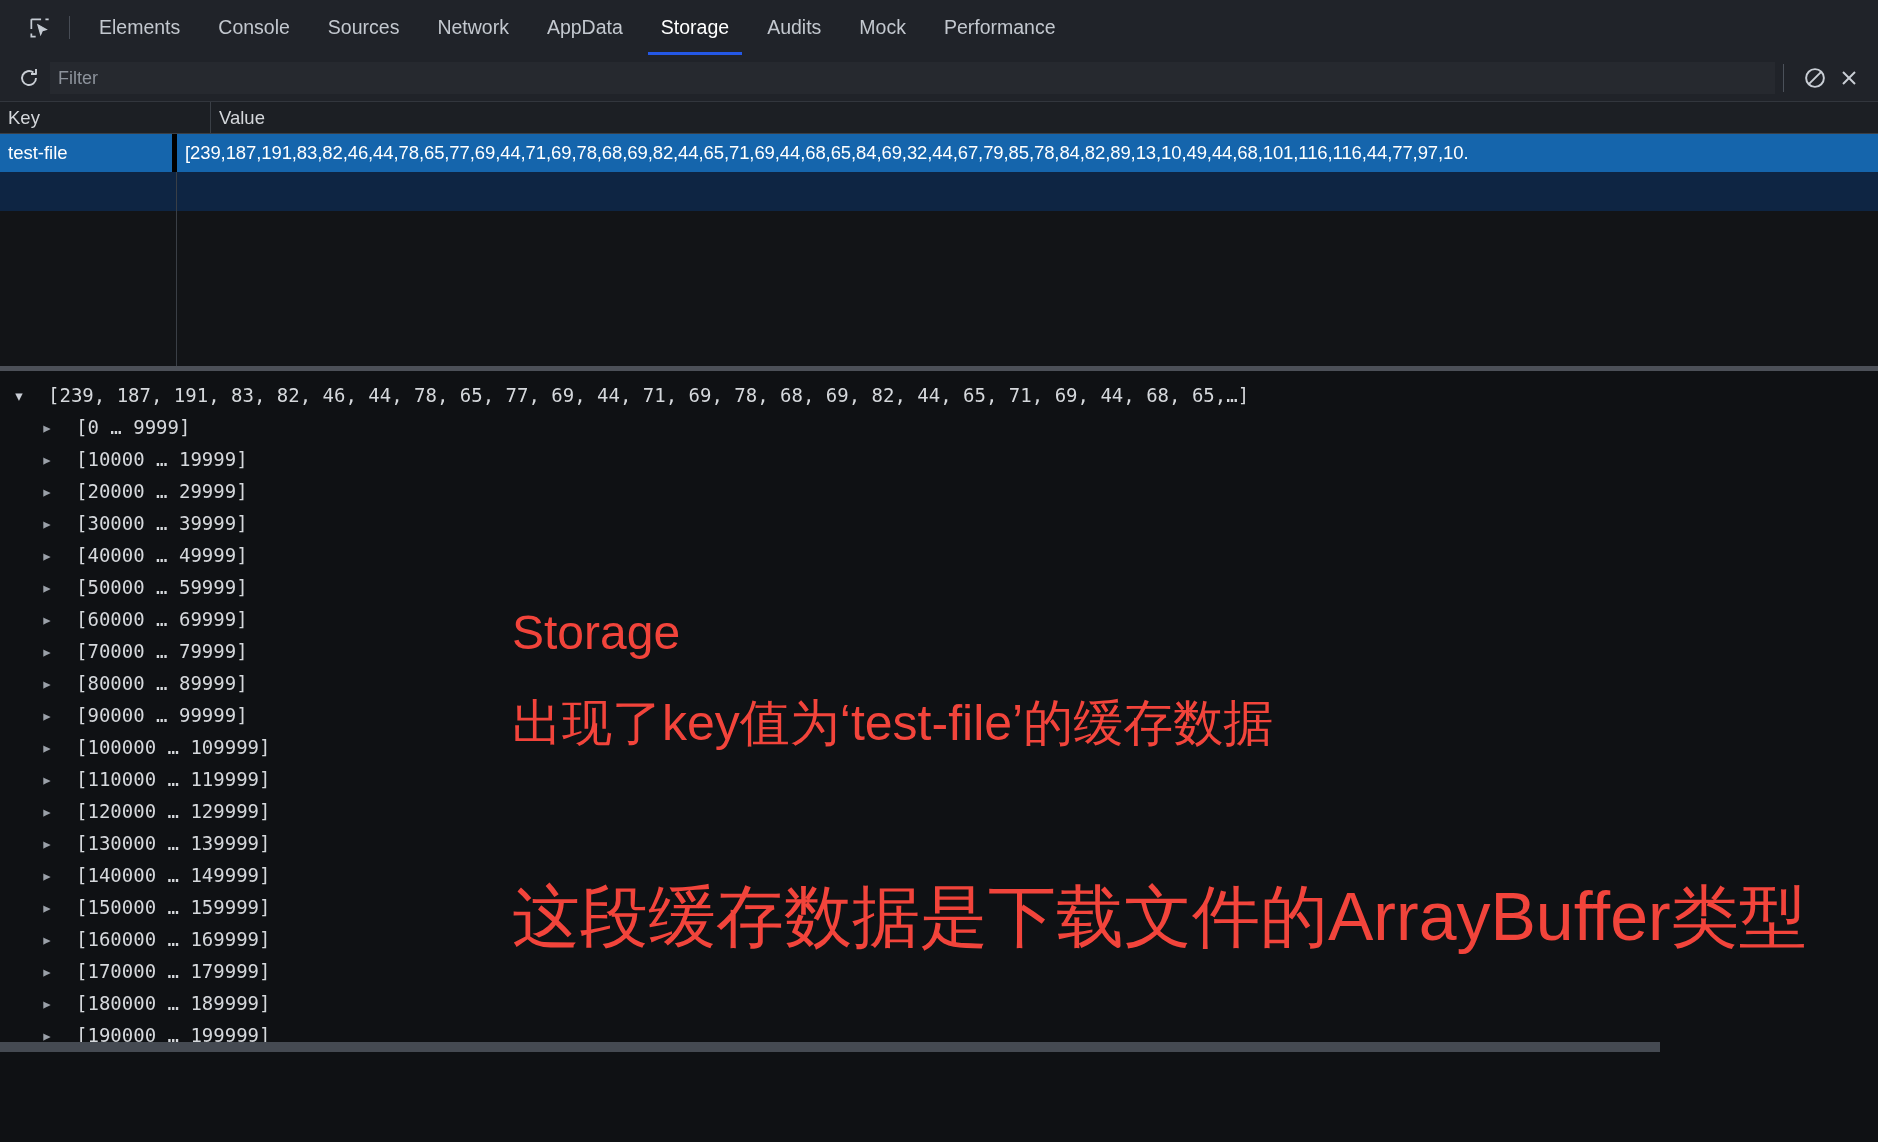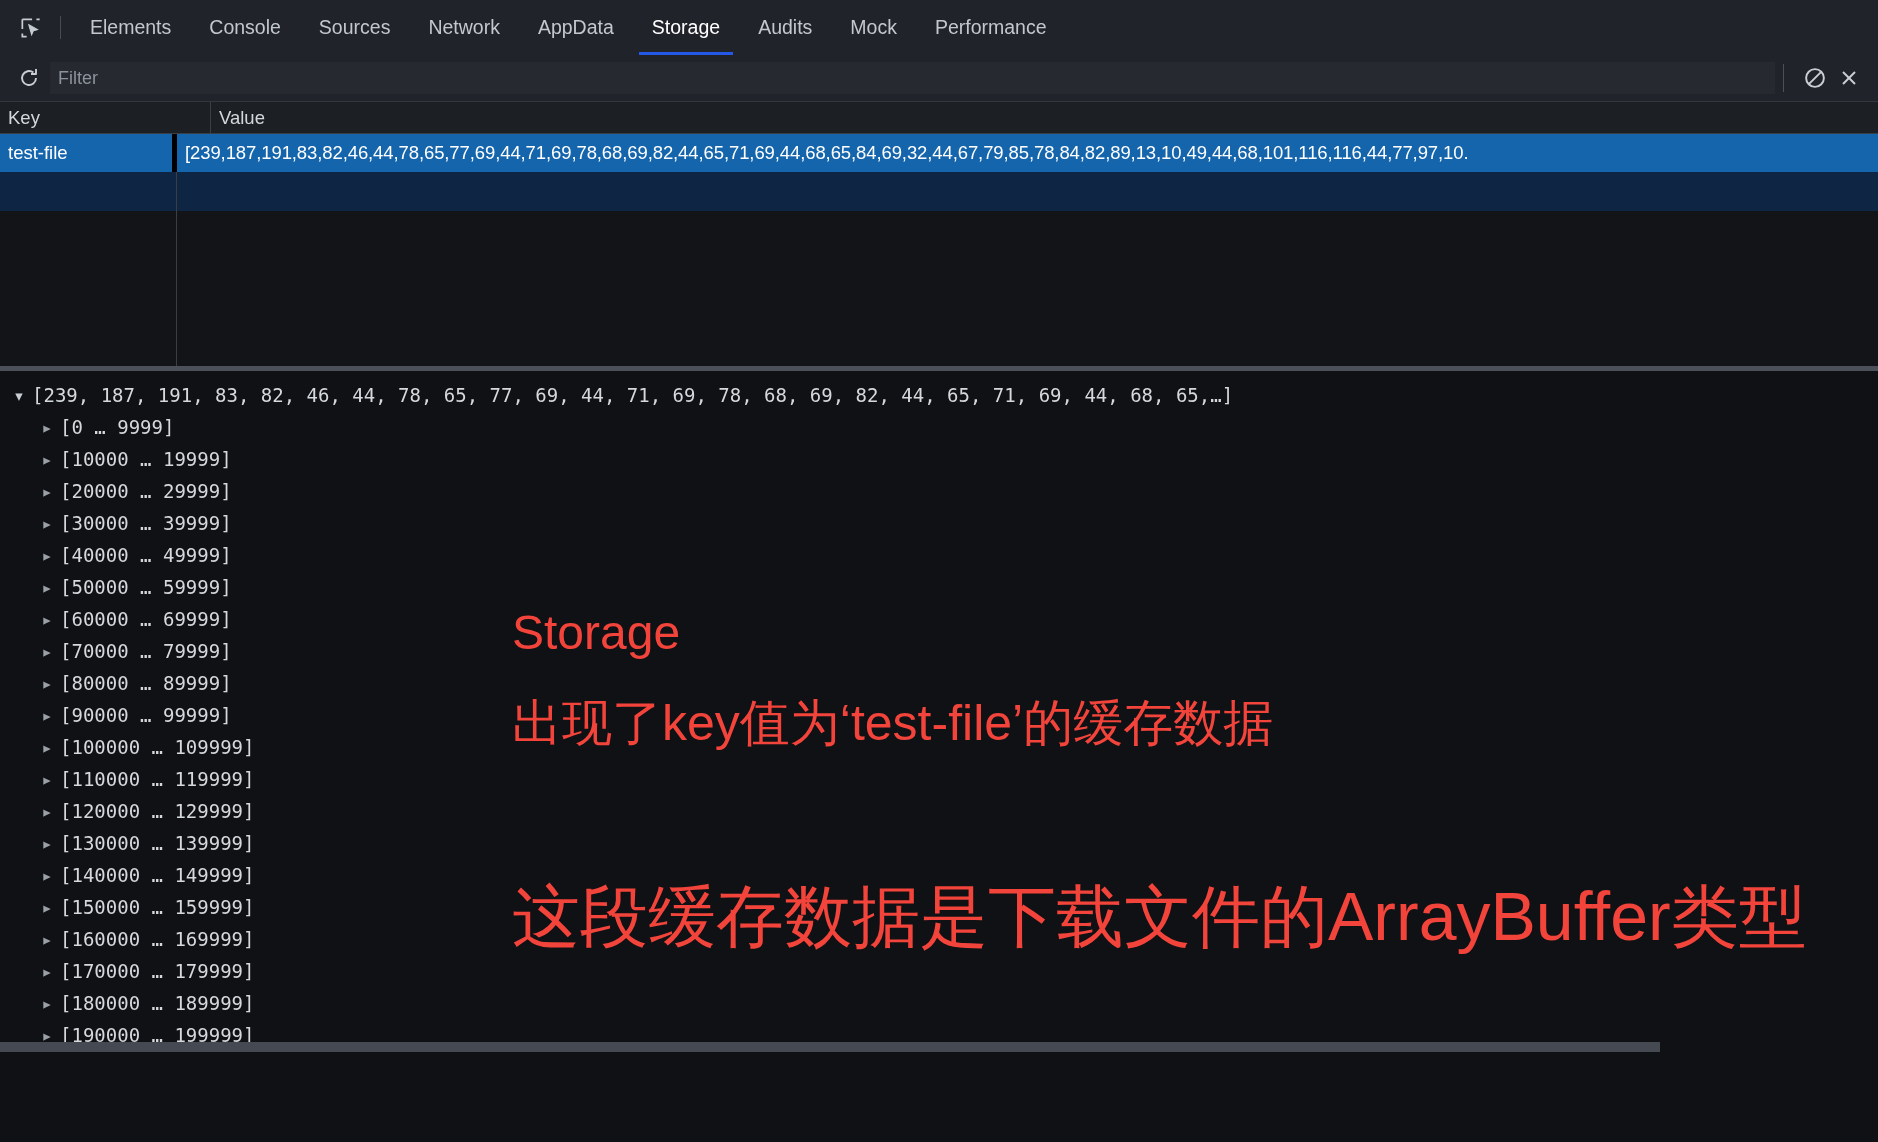--- a/index.html
+++ b/index.html
@@ -38,21 +38,21 @@
     color: #b6bcc4;
   }
   .win-btn svg { display: block; }
 
   
   .tabbar {
     height: 55px;
     background: #202329;
     display: flex;
     align-items: stretch;
-    padding-left: 10px;
+    padding-left: 19px;
   }
   .inspect-btn {
     width: 42px;
     display: flex; align-items: center; justify-content: center;
     color: #c6ccd4;
   }
   .tab-sep {
     width: 1px;
     background: #474c55;
     margin: 16px 10px 16px 8px;
@@ -195,21 +195,21 @@
   .tree-row.child { padding-left: 38px; }
   .arrow {
     width: 18px;
     flex: none;
     display: flex;
     align-items: center;
     justify-content: center;
     color: #9aa0a8;
   }
   .arrow.open { color: #c9ced5; }
-  .tree-text { margin-left: 4px; }
+  .tree-text { margin-left: 20px; }
 
   
   .anno {
     position: absolute;
     color: #f2443b;
     white-space: nowrap;
     font-family: "Liberation Sans", sans-serif;
   }
   .anno-title { left: 512px; top: 605px; font-size: 48px; }
   .anno-line1 { left: 512px; top: 690px; font-size: 50px; }

